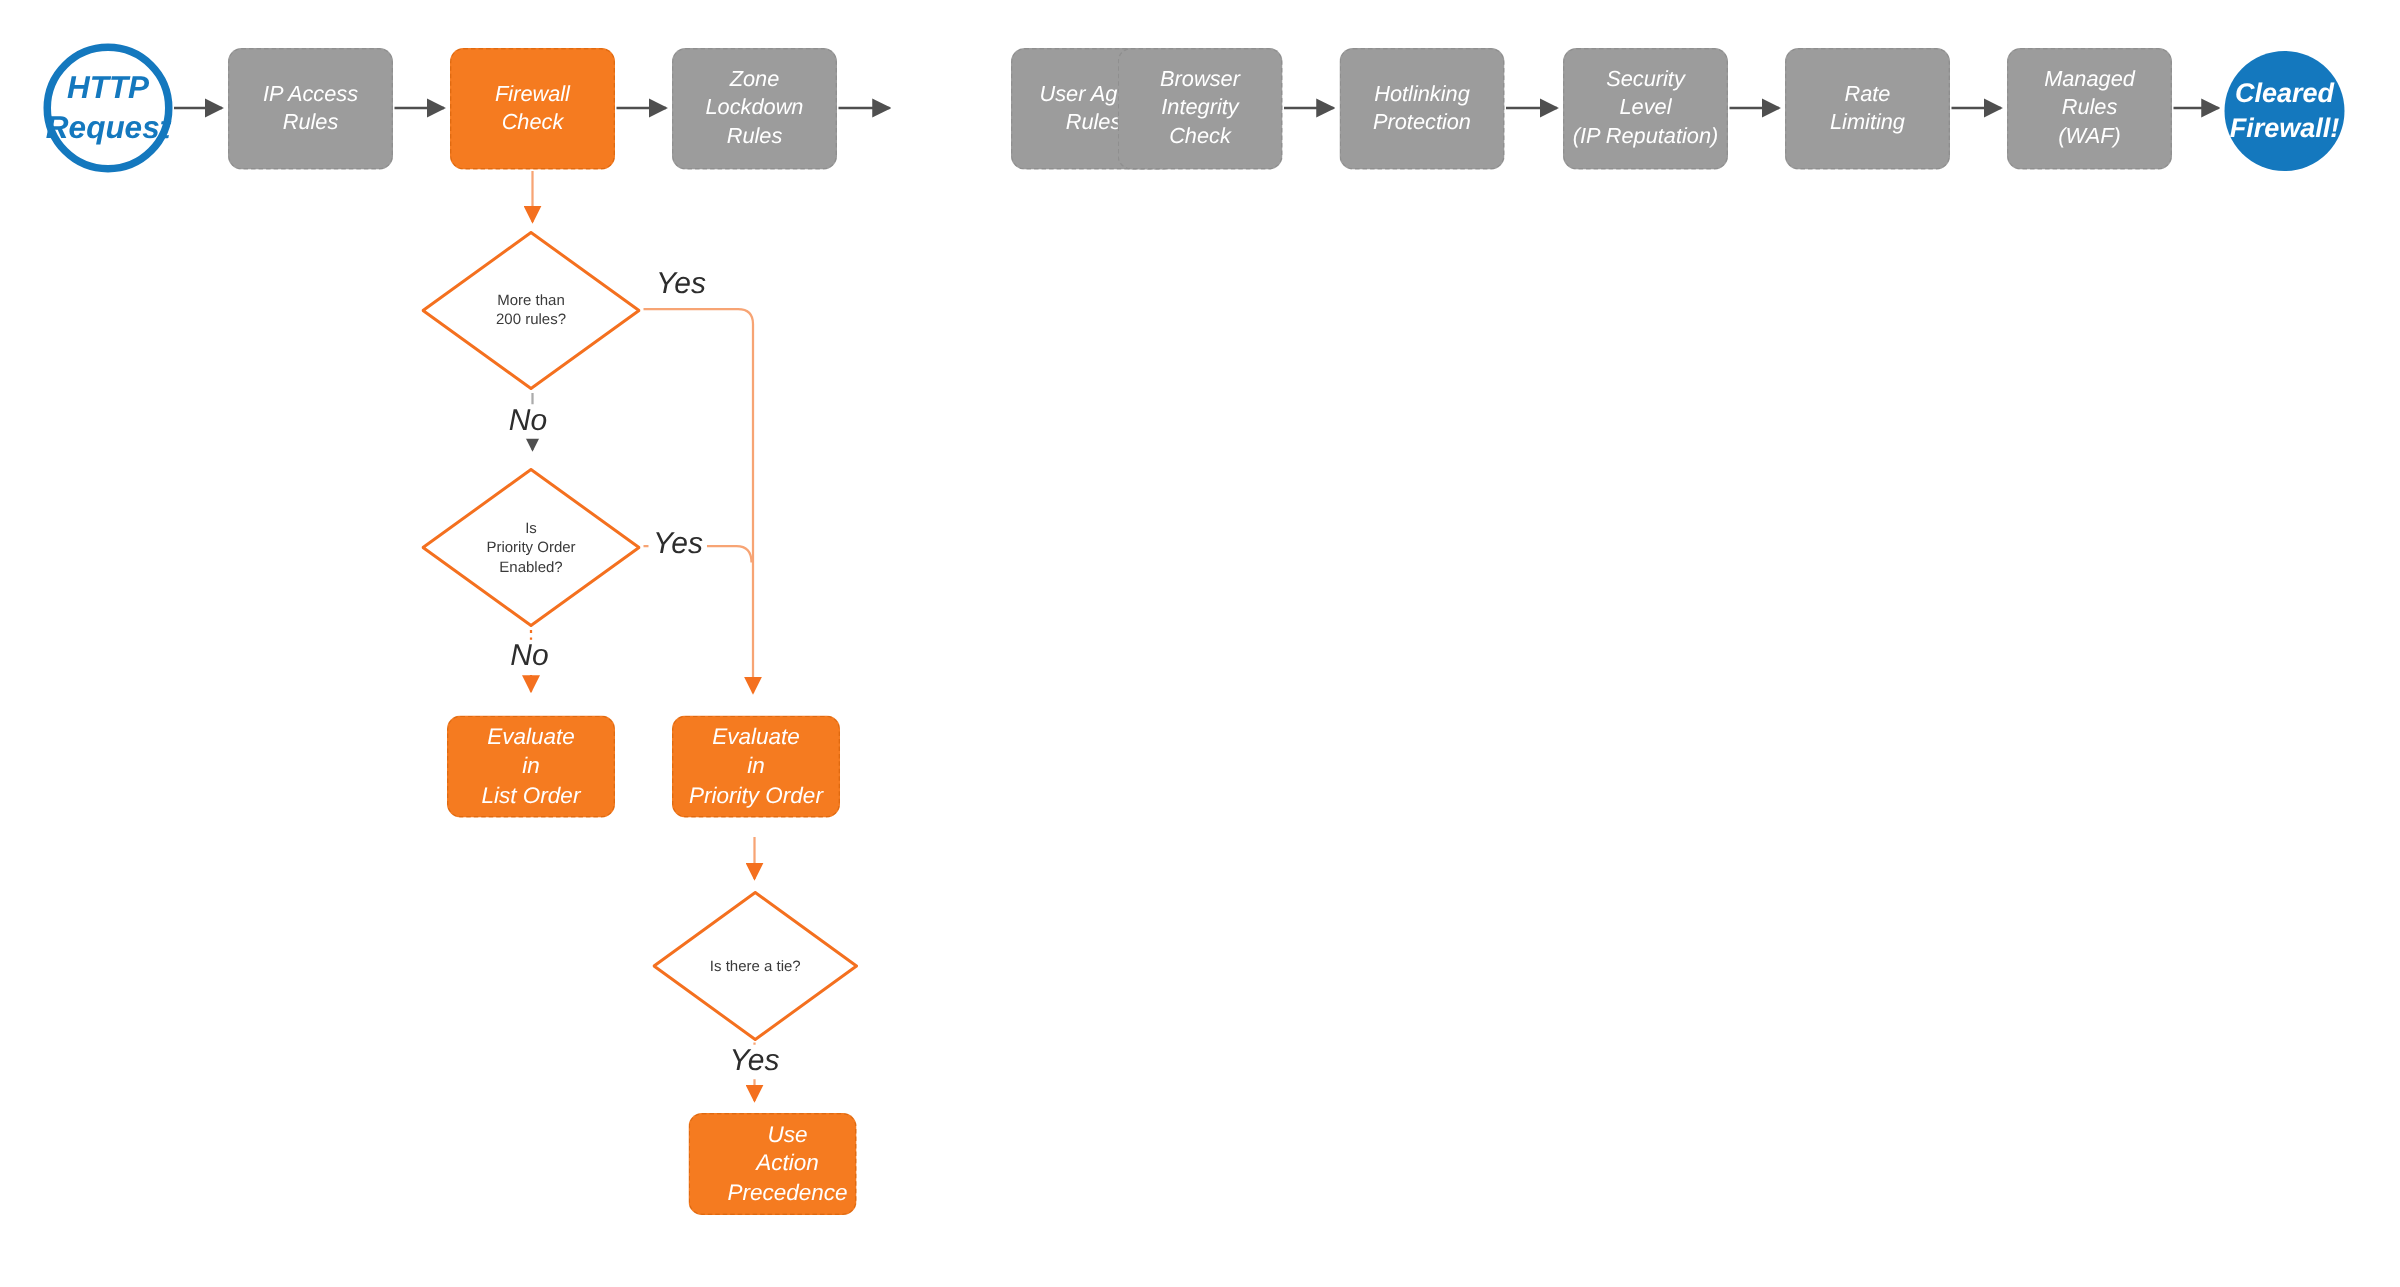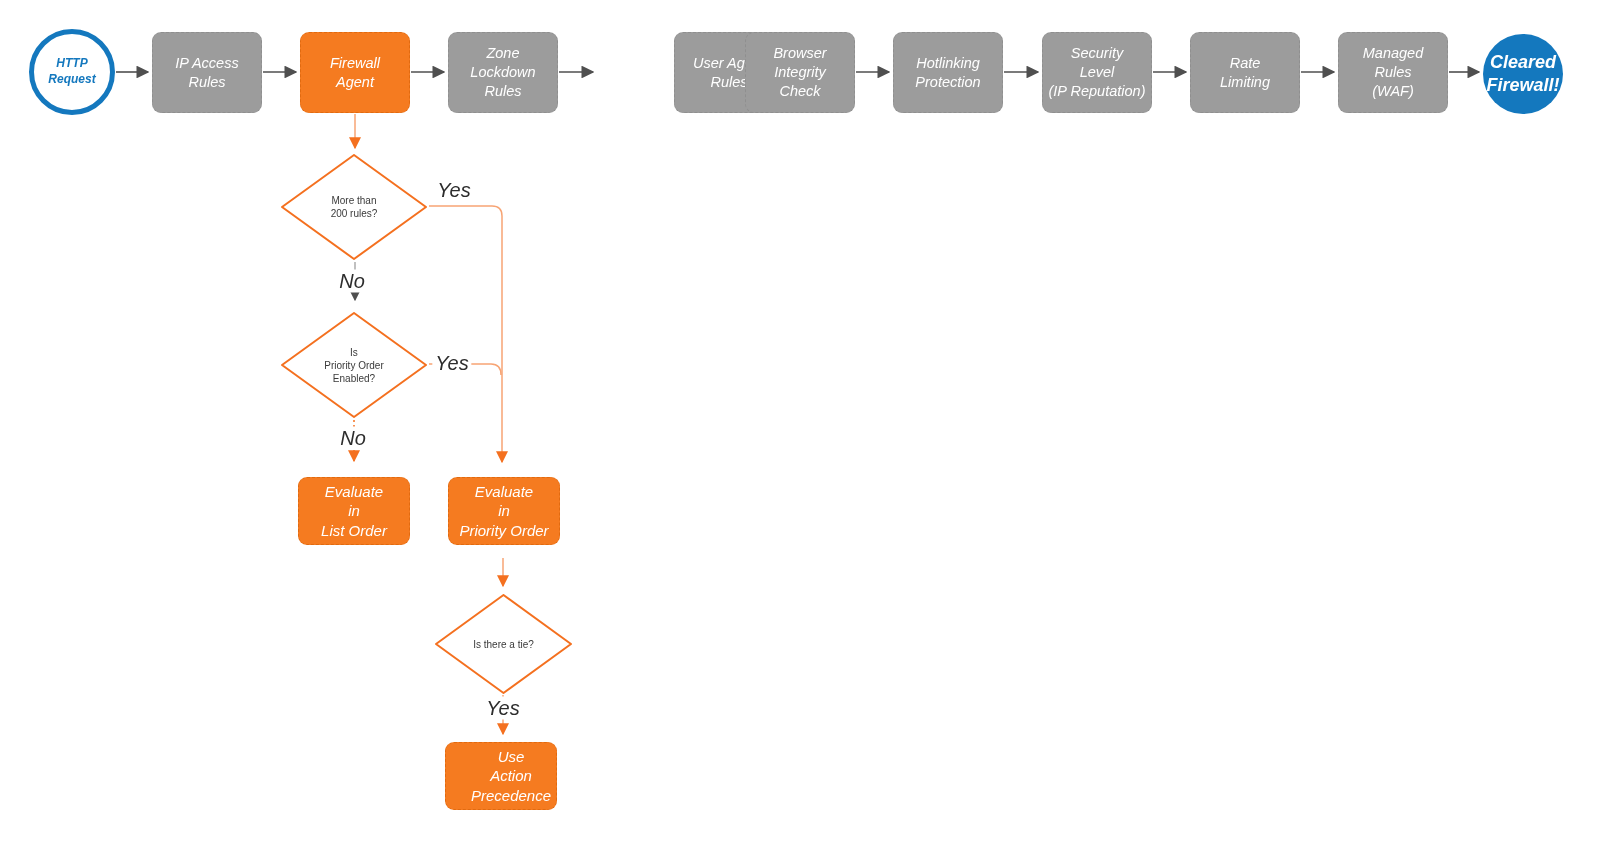--- a/index.html
+++ b/index.html
@@ -23,21 +23,21 @@
   .conn-dotted-line{stroke:var(--orange);stroke-width:1.5;fill:none;stroke-dasharray:2 3;}
   .marker-dark{fill:var(--conn-dark);}
   .marker-orange{fill:var(--orange);}
 
   .node{position:absolute;display:flex;align-items:center;justify-content:center;
         text-align:center;box-sizing:border-box;}
   .node-label{white-space:pre-line;line-height:1.3;}
 
   .circle-start{width:86px;height:86px;border-radius:50%;background:#ffffff;
         border:5px solid var(--blue);color:var(--blue);
-        font-style:italic;font-weight:bold;font-size:12px;}
+        font-style:italic;font-weight:bold;font-size:21px;}
   .circle-end{width:80px;height:80px;border-radius:50%;background:var(--blue);
         color:#ffffff;font-style:italic;font-weight:bold;font-size:18px;}
 
   .stage{width:110px;height:81px;border-radius:9px;background:var(--gray-fill);
         border:1px dashed #8F8F8F;color:#ffffff;font-style:italic;font-size:14.5px;}
   .stage.orange{background:var(--orange-fill);border-color:#E06A10;}
 
   .process{width:112px;height:68px;border-radius:9px;background:var(--orange-fill);
         border:1px dashed #E06A10;color:#ffffff;font-style:italic;font-size:15px;}
 
@@ -90,21 +90,21 @@
     <div class="node-label">HTTP
 Request</div>
   </div>
 
   <div class="node stage" style="left:152px;top:32px;">
     <div class="node-label">IP Access
 Rules</div>
   </div>
   <div class="node stage orange" style="left:300px;top:32px;">
     <div class="node-label">Firewall
-Agent</div>
+Check</div>
   </div>
   <div class="node stage" style="left:448px;top:32px;">
     <div class="node-label">Zone
 Lockdown
 Rules</div>
   </div>
   <div class="node stage" style="left:626px;top:32px;margin-left:48px;">
     <div class="node-label">User Agent
 Rules</div>
   </div>
@@ -164,21 +164,21 @@
   <div class="node process" style="left:298px;top:477px;">
     <div class="node-label">Evaluate
 in
 List Order</div>
   </div>
   <div class="node process" style="left:448px;top:477px;">
     <div class="node-label">Evaluate
 in
 Priority Order</div>
   </div>
-  <div class="node process" style="left:445px;top:742px;padding-left:20px;">
+  <div class="node process" style="left:459px;top:742px;padding-left:20px;">
     <div class="node-label">Use
 Action
 Precedence</div>
   </div>
 
   <div class="edge-label" style="left:454px;top:190px;background:transparent;">Yes</div>
   <div class="edge-label" style="left:352px;top:281px;">No</div>
   <div class="edge-label" style="left:452px;top:363px;">Yes</div>
   <div class="edge-label" style="left:353px;top:438px;">No</div>
   <div class="edge-label" style="left:503px;top:708px;">Yes</div>

